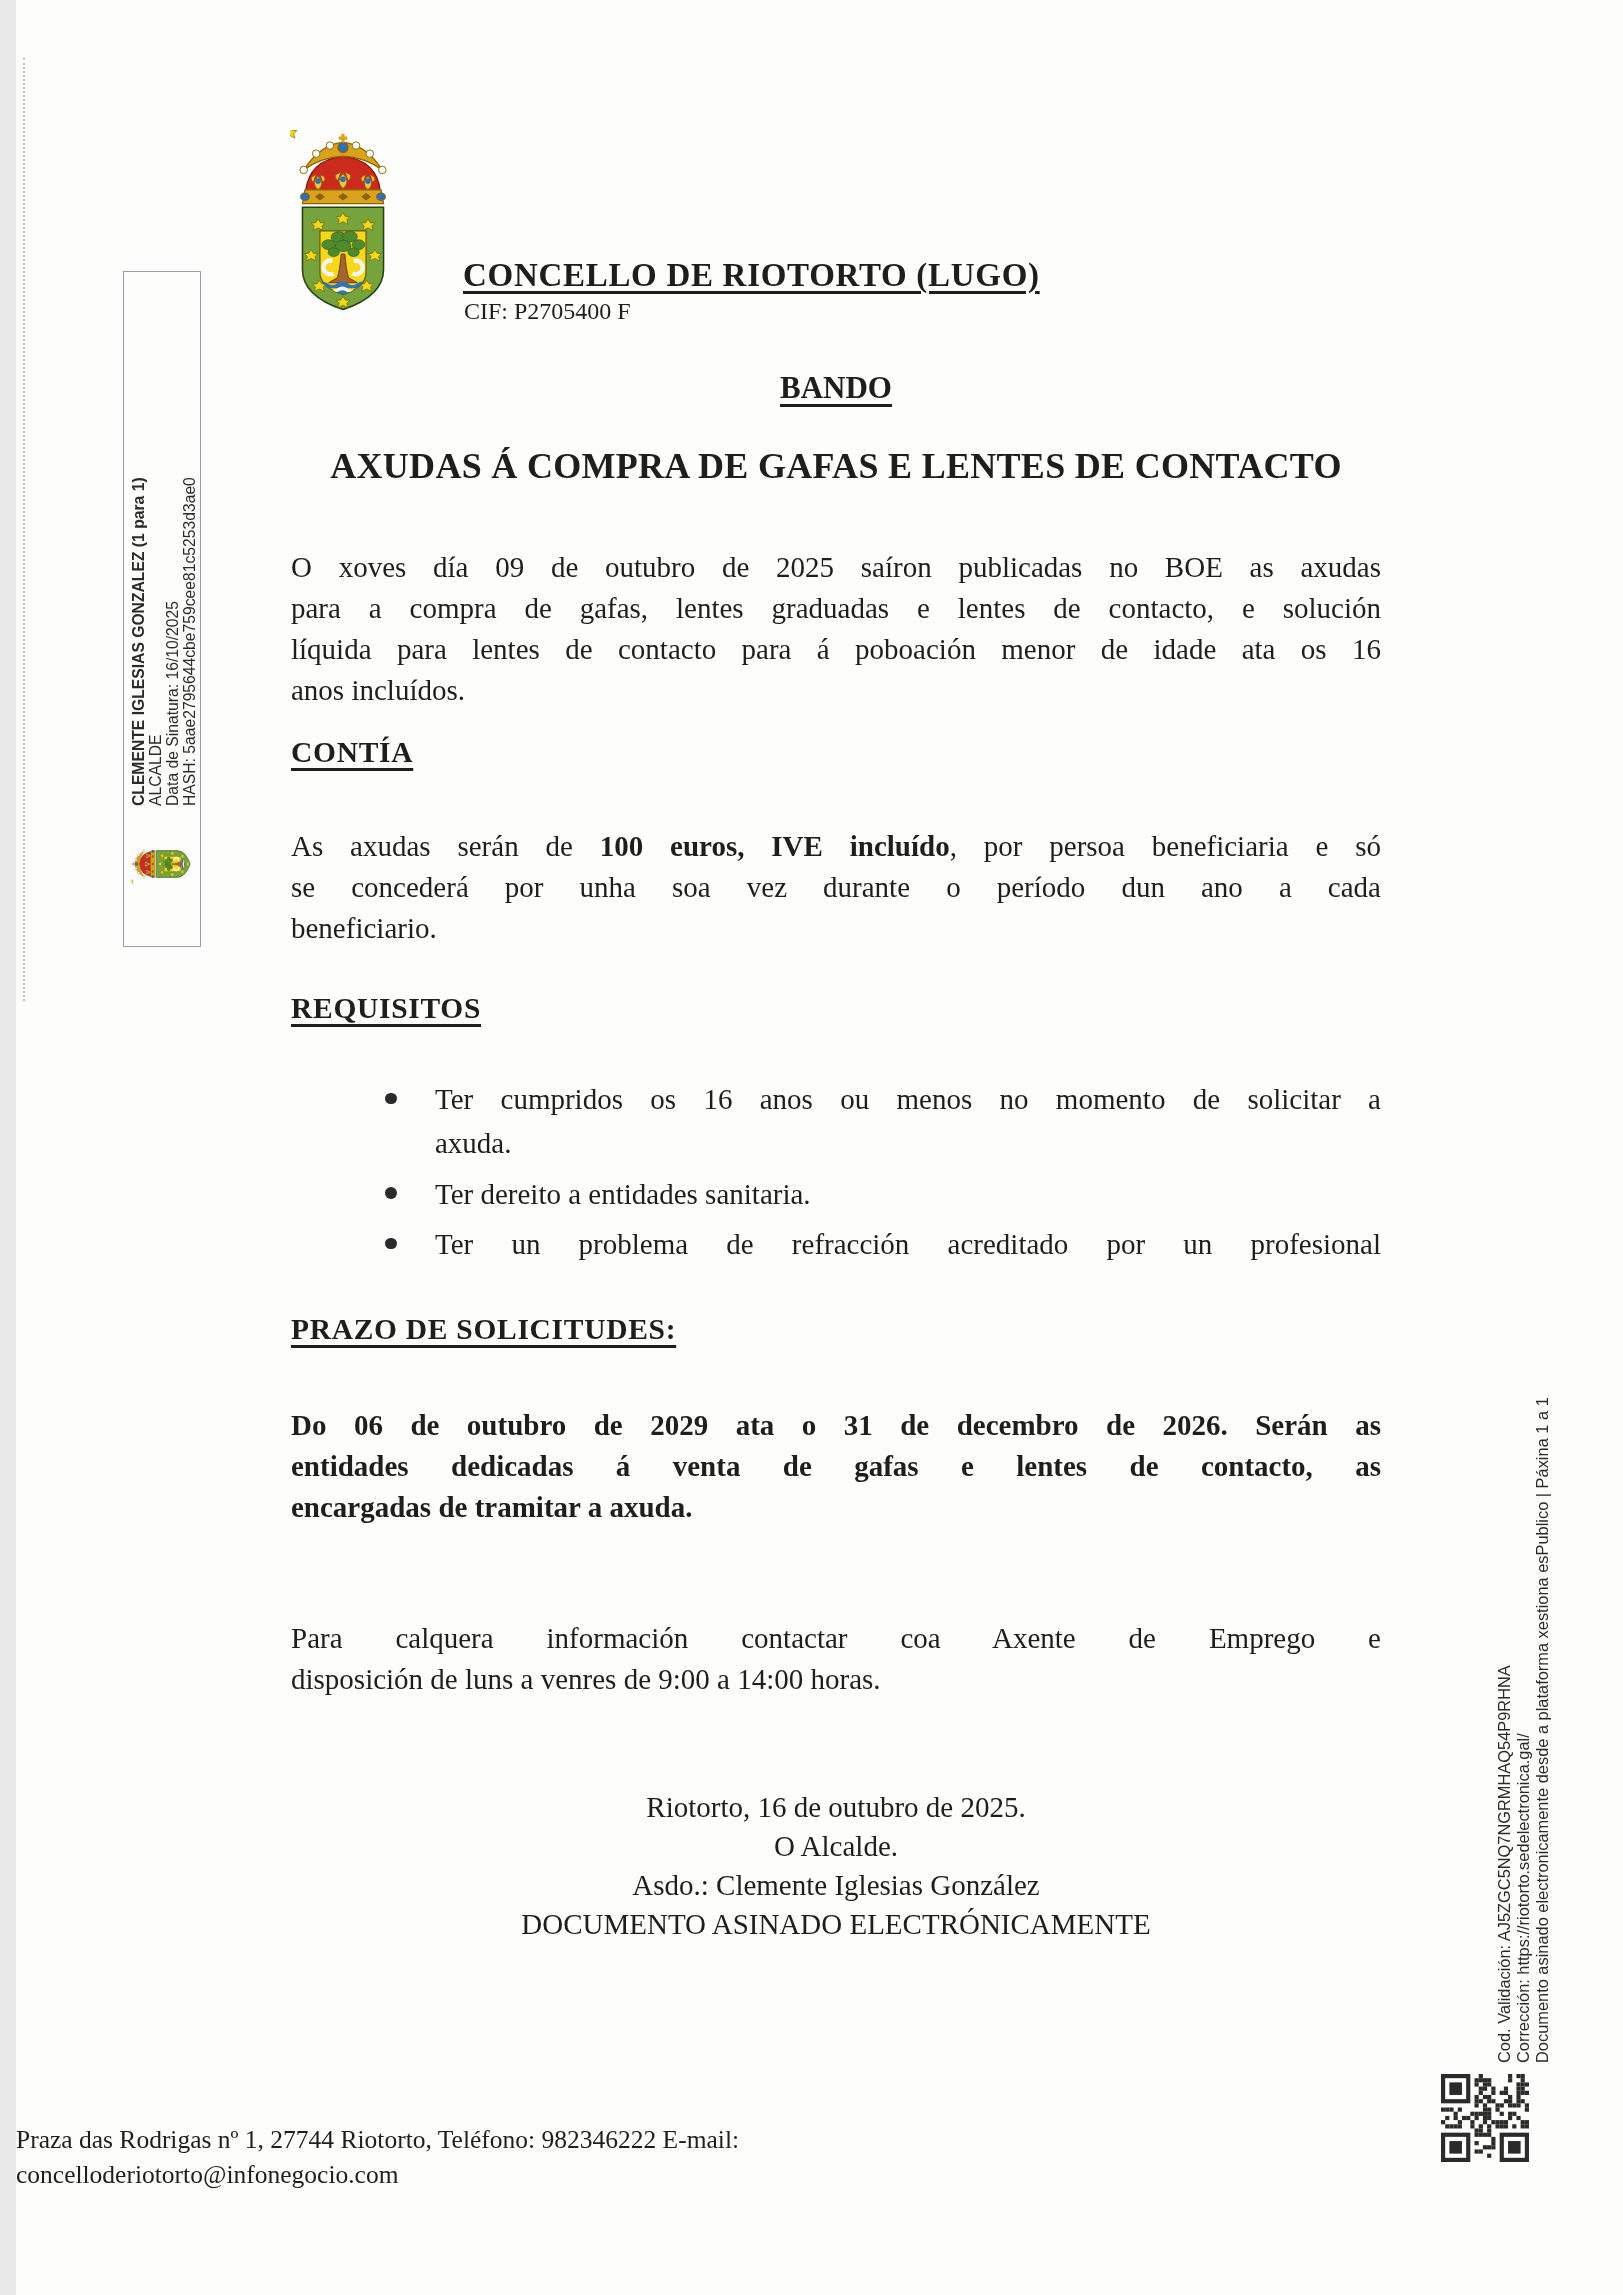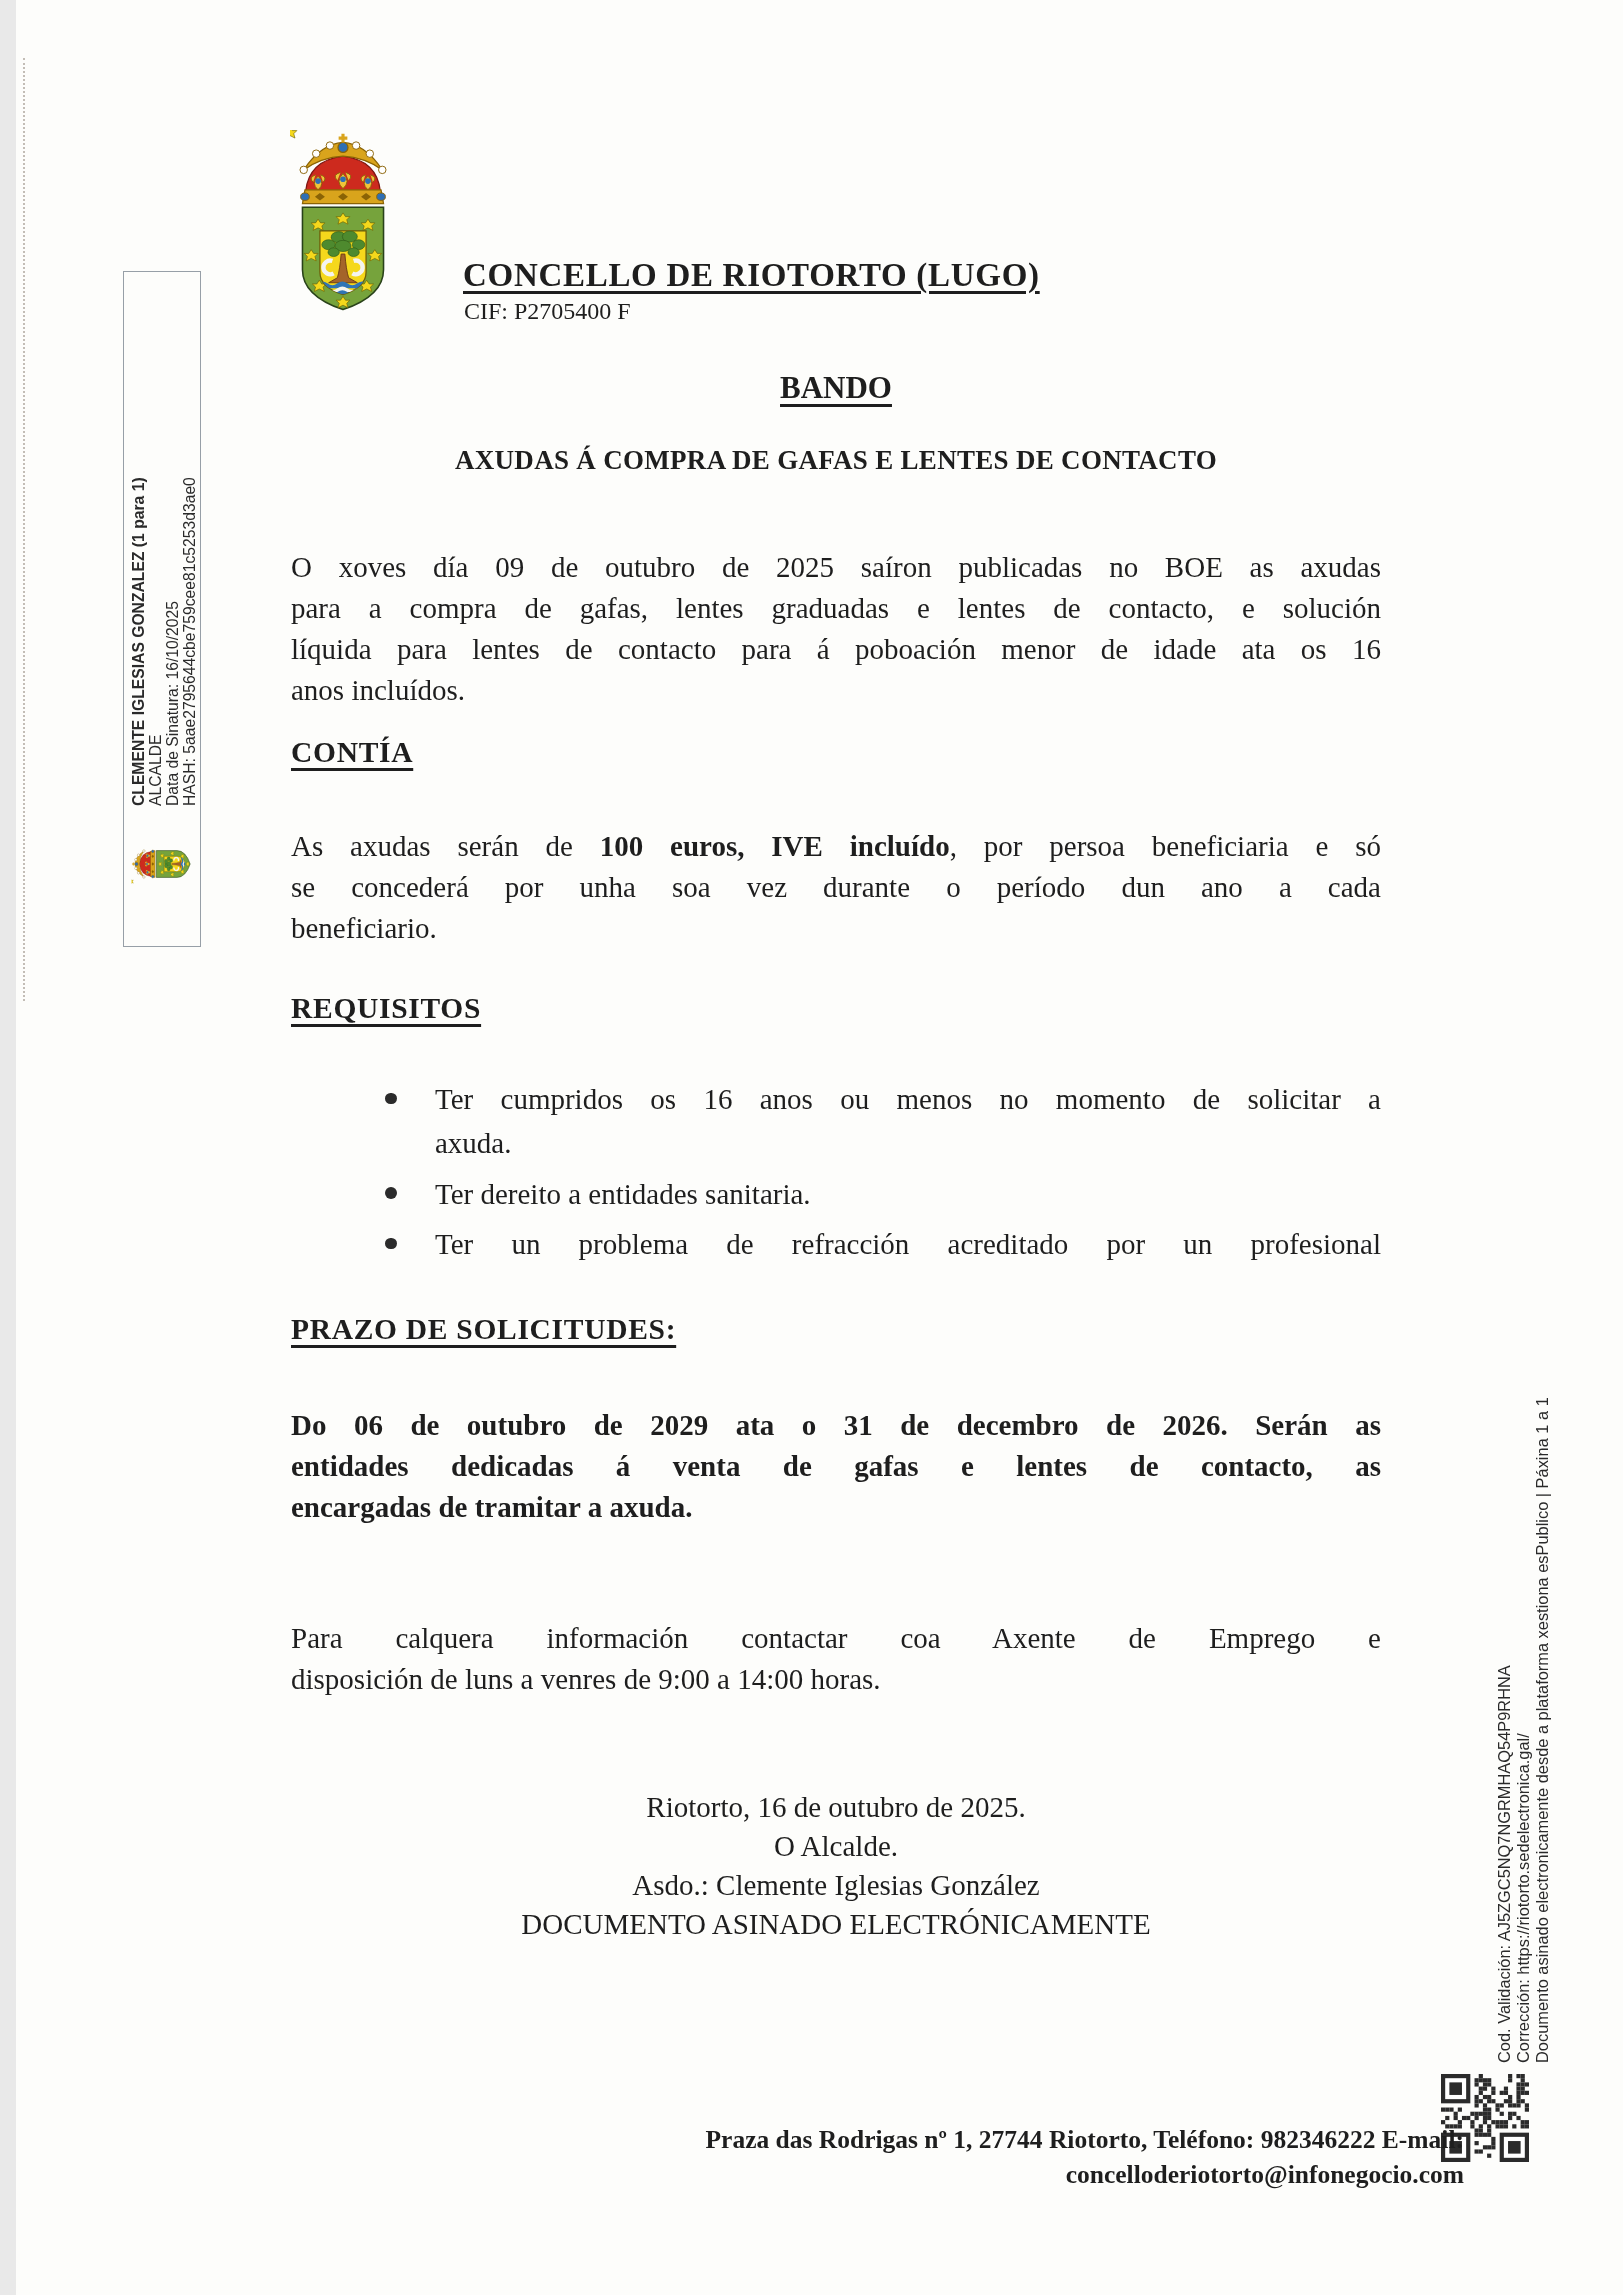--- a/index.html
+++ b/index.html
@@ -31,21 +31,21 @@
     font-family:"Liberation Sans", sans-serif;font-size:15.7px;line-height:17px;color:#2a2a2a;
     white-space:nowrap;}
   .sig-rot .nm{font-weight:bold;}
   .coa-small-wrap{position:absolute;left:126px;top:833px;width:41px;height:62px;
     transform:rotate(-90deg);}
 
   
   .center-h{position:absolute;left:275px;width:1090px;text-align:center;font-weight:bold;}
   .bando{top:370px;font-size:31px;}
   .bando span{text-decoration:underline;text-decoration-thickness:2.6px;text-underline-offset:5.9px;}
-  .subject{top:445px;font-size:27px;letter-spacing:0.3px;}
+  .subject{top:445px;font-size:36px;letter-spacing:0.3px;}
   .sect{position:absolute;left:275px;font-size:29.5px;font-weight:bold;}
   .sect span{text-decoration:underline;text-decoration-thickness:2.6px;text-underline-offset:5.9px;letter-spacing:0.7px;}
   .para{position:absolute;left:275px;width:1090px;font-size:29px;line-height:41px;}
   .jl{text-align:justify;text-align-last:justify;}
   .jl-last{text-align:justify;text-align-last:left;}
   .bold{font-weight:bold;}
 
   .bullets{position:absolute;left:275px;width:1090px;margin:0;padding:0 0 0 144px;
     box-sizing:border-box;list-style:none;font-size:29px;line-height:44px;}
   .bullets li{position:relative;margin-bottom:6.5px;}
@@ -57,21 +57,21 @@
 
   
   .val-rot{position:absolute;left:1479px;top:2063px;width:674px;
     transform:rotate(-90deg);transform-origin:0 0;
     font-family:"Liberation Sans", sans-serif;font-size:16.4px;line-height:19px;color:#2a2a2a;
     white-space:nowrap;}
 
   .qr{position:absolute;left:1425px;top:2074px;width:88px;height:88px;}
 
   
-  .footer{position:absolute;left:0;width:1448px;text-align:right;font-size:25.5px;font-weight:bold;}
+  .footer{position:absolute;left:0;width:1448px;text-align:left;font-size:25.5px;}
   .f1{top:2125px;}
   .f2{top:2160px;}
 </style>
 </head>
 <body>
 
 <div class="page">
 
   <div class="cut-line"></div>
 

